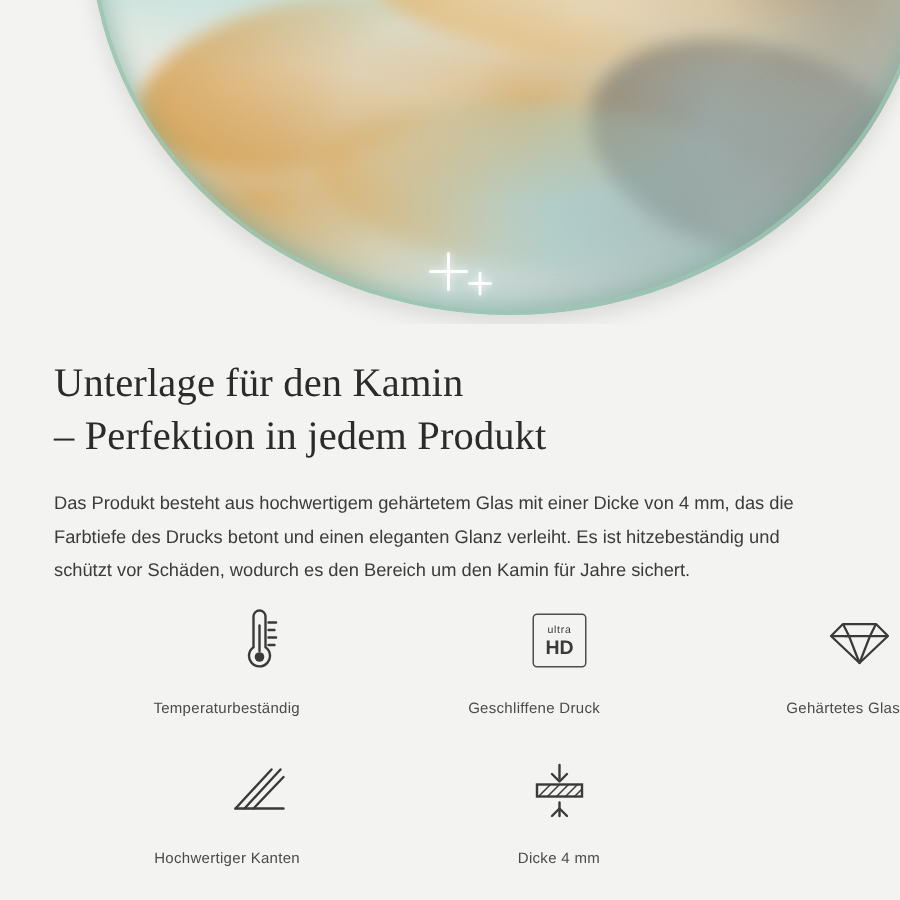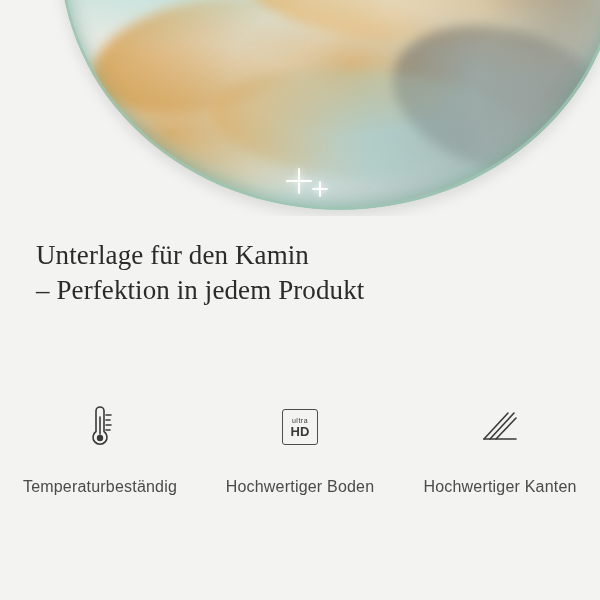--- a/index.html
+++ b/index.html
@@ -124,34 +124,34 @@
     left: 0;
     top: 392px;
     width: 600px;
     display: grid;
     grid-template-columns: repeat(3, 1fr);
     row-gap: 14px;
   }
   .feature {
     display: flex;
     flex-direction: column;
-    align-items: center;
+    align-items: flex-end;
     justify-content: flex-start;
     padding-top: 8px;
   }
   .feature-icon {
     width: 54px;
     height: 54px;
     display: flex;
     align-items: center;
     justify-content: center;
   }
   .feature-label {
-    margin-top: 24px;
-    font-size: 16px;
+    margin-top: 13px;
+    font-size: 10px;
     color: #4a4a4a;
     text-align: center;
     letter-spacing: 0.2px;
   }
   .hd-badge {
     width: 34px;
     height: 34px;
     border: 1.6px solid #4d4d4d;
     border-radius: 3px;
     display: flex;
@@ -180,20 +180,21 @@
     </div>
     <div class="sparkle sp1"></div>
     <div class="sparkle sp2"></div>
   </div>
 
   <div class="content">
     <h1 class="headline">
       <span>Unterlage für den Kamin</span>
       <span class="line2">– Perfektion in jedem Produkt</span>
     </h1>
+    <p class="body-text">Das Produkt besteht aus hochwertigem gehärtetem Glas mit einer Dicke von 4 mm, das die Farbtiefe des Drucks betont und einen eleganten Glanz verleiht. Es ist hitzebeständig und schützt vor Schäden, wodurch es den Bereich um den Kamin für Jahre sichert.</p>
   </div>
 
   <div class="features">
 
     <div class="feature">
       <div class="feature-icon">
         <svg width="40" height="44" viewBox="0 0 40 44" fill="none" stroke="#3a3a3a" stroke-width="1.6" stroke-linecap="round">
           <path d="M16 6a4 4 0 0 1 8 0v20.5a7 7 0 1 1-8 0V6z"></path>
           <line x1="20" y1="12" x2="20" y2="29"></line>
           <circle cx="20" cy="33" r="3.2" fill="#3a3a3a" stroke="none"></circle>
@@ -206,32 +207,57 @@
       <div class="feature-label">Temperaturbeständig</div>
     </div>
 
     <div class="feature">
       <div class="feature-icon">
         <div class="hd-badge">
           <span class="small">ultra</span>
           <span class="big">HD</span>
         </div>
       </div>
-      <div class="feature-label">Hochwertiger Boden</div>
-    </div>
-
-
+      <div class="feature-label">Geschliffene Druck</div>
+    </div>
+
+
+    <div class="feature">
+      <div class="feature-icon">
+        <svg width="44" height="40" viewBox="0 0 44 40" fill="none" stroke="#3a3a3a" stroke-width="1.5" stroke-linejoin="round">
+          <path d="M11 9h22l8 8-19 18L3 17l8-8z"></path>
+          <path d="M3 17h38"></path>
+          <path d="M11 9l4 8-3 0"></path>
+          <path d="M33 9l-4 8"></path>
+          <path d="M15 17l7 18 7-18"></path>
+        </svg>
+      </div>
+      <div class="feature-label">Gehärtetes Glas</div>
+    </div>
 
     <div class="feature">
       <div class="feature-icon">
         <svg width="44" height="40" viewBox="0 0 44 40" fill="none" stroke="#3a3a3a" stroke-width="1.6" stroke-linecap="round">
           <path d="M6 32 L30 6"></path>
           <path d="M12 32 L36 6"></path>
           <path d="M18 32 L38 11"></path>
           <path d="M6 32 H38"></path>
         </svg>
       </div>
       <div class="feature-label">Hochwertiger Kanten</div>
     </div>
 
+    <div class="feature">
+      <div class="feature-icon">
+        <svg width="44" height="42" viewBox="0 0 44 42" fill="none" stroke="#3a3a3a" stroke-width="1.6" stroke-linecap="round">
+          <line x1="22" y1="4" x2="22" y2="13"></line>
+          <path d="M17 10l5 5 5-5" stroke-linejoin="round"></path>
+          <rect x="7" y="17" width="30" height="8" stroke-width="1.6"></rect>
+          <path d="M8 25 L16 17 M14 25 L22 17 M20 25 L28 17 M26 25 L34 17 M32 25 L37 20" stroke-width="1"></path>
+          <line x1="22" y1="29" x2="22" y2="38"></line>
+          <path d="M17 32l5-5 5 5" stroke-linejoin="round" transform="translate(0,6)"></path>
+        </svg>
+      </div>
+      <div class="feature-label">Dicke 4 mm</div>
+    </div>
 
   </div>
 </div>
 
 </body></html>

